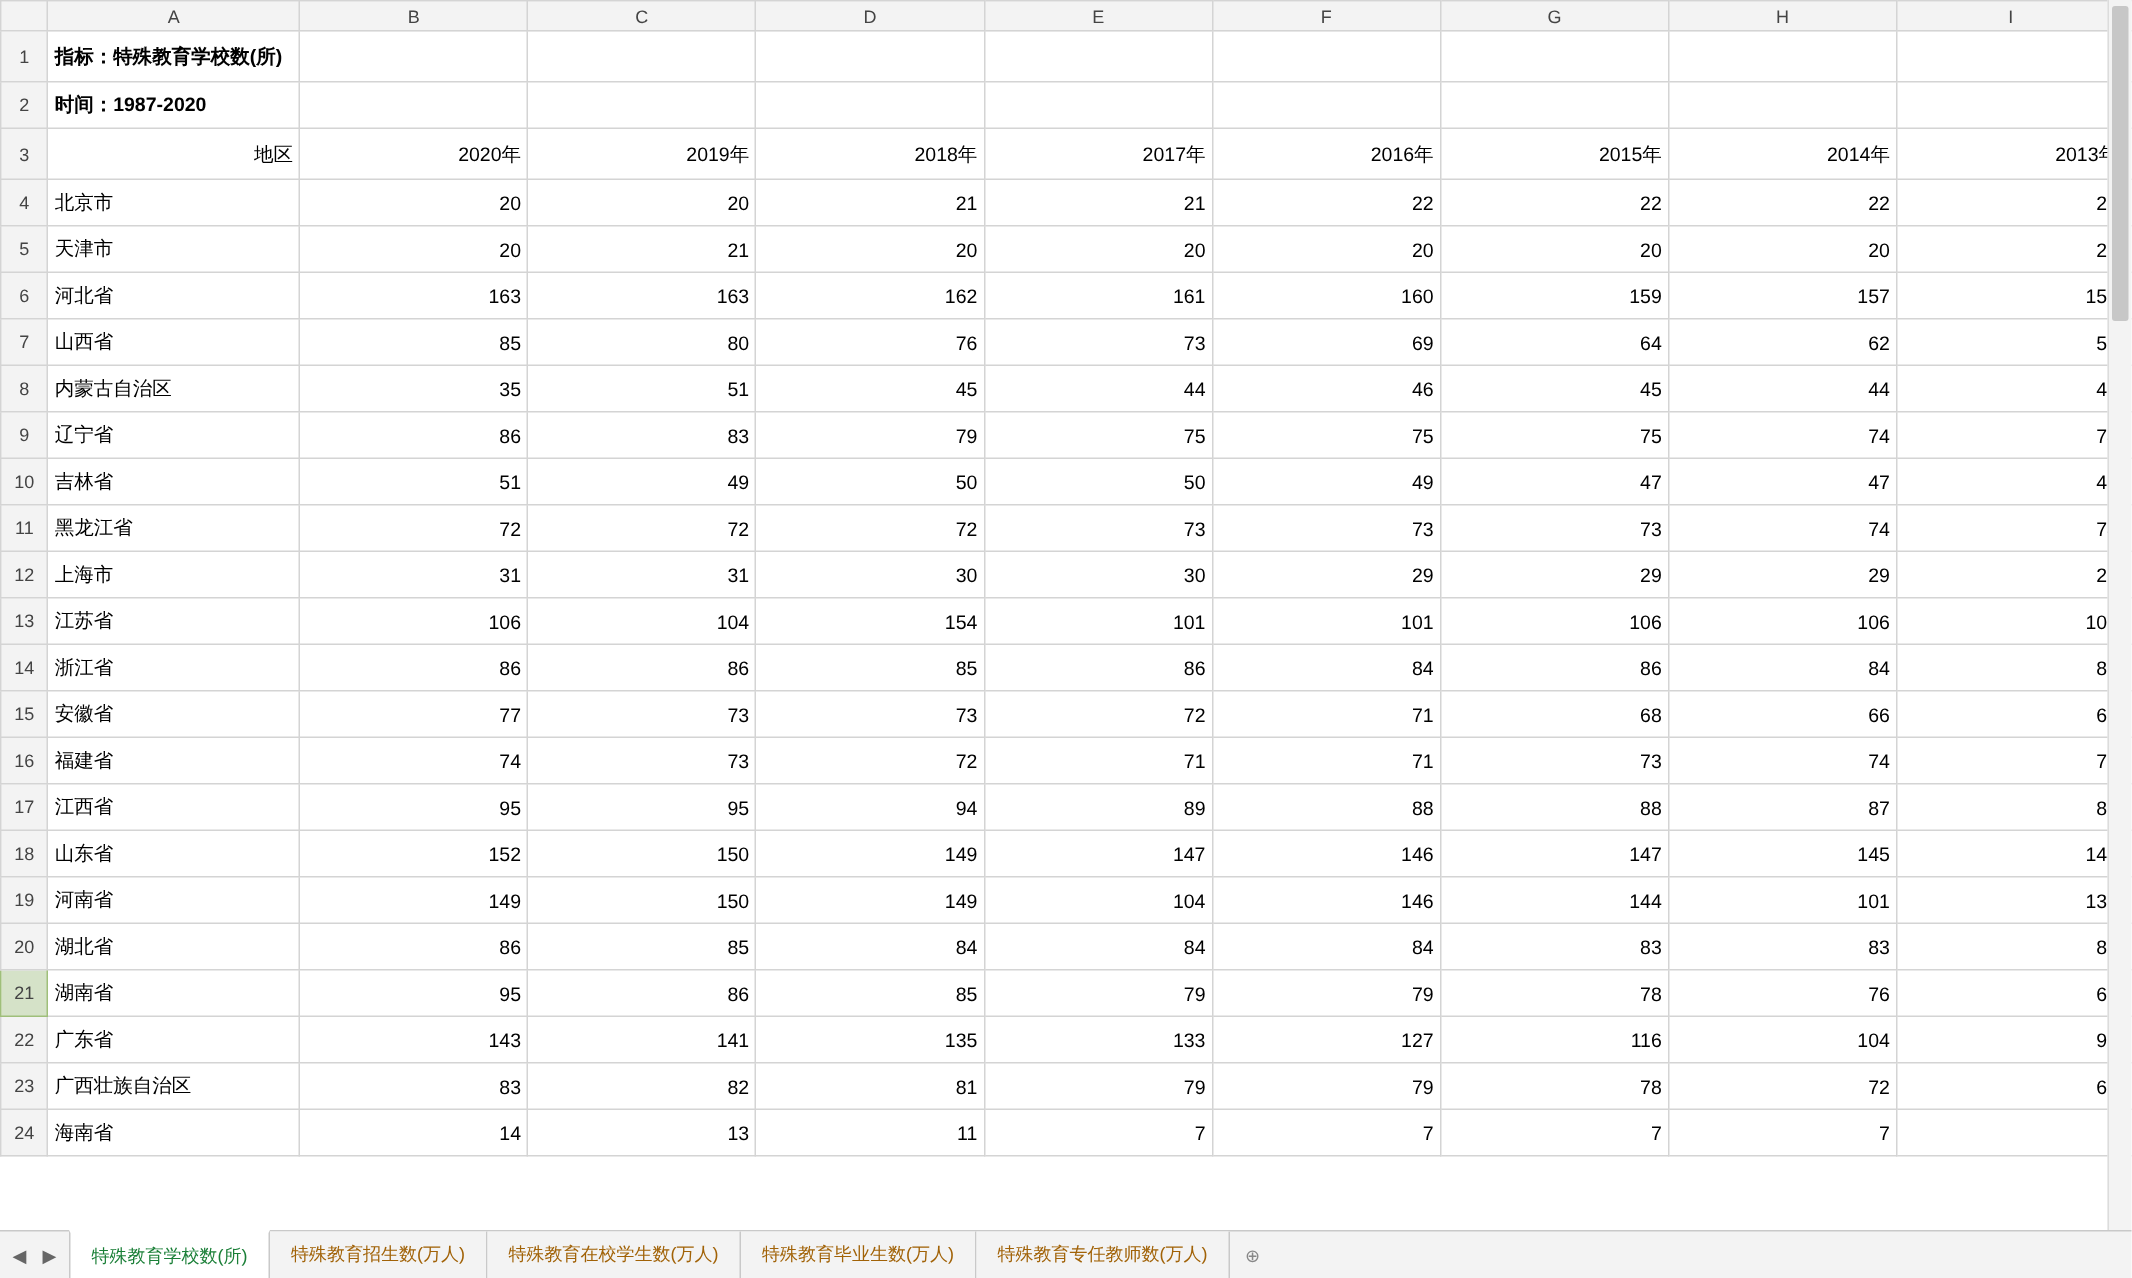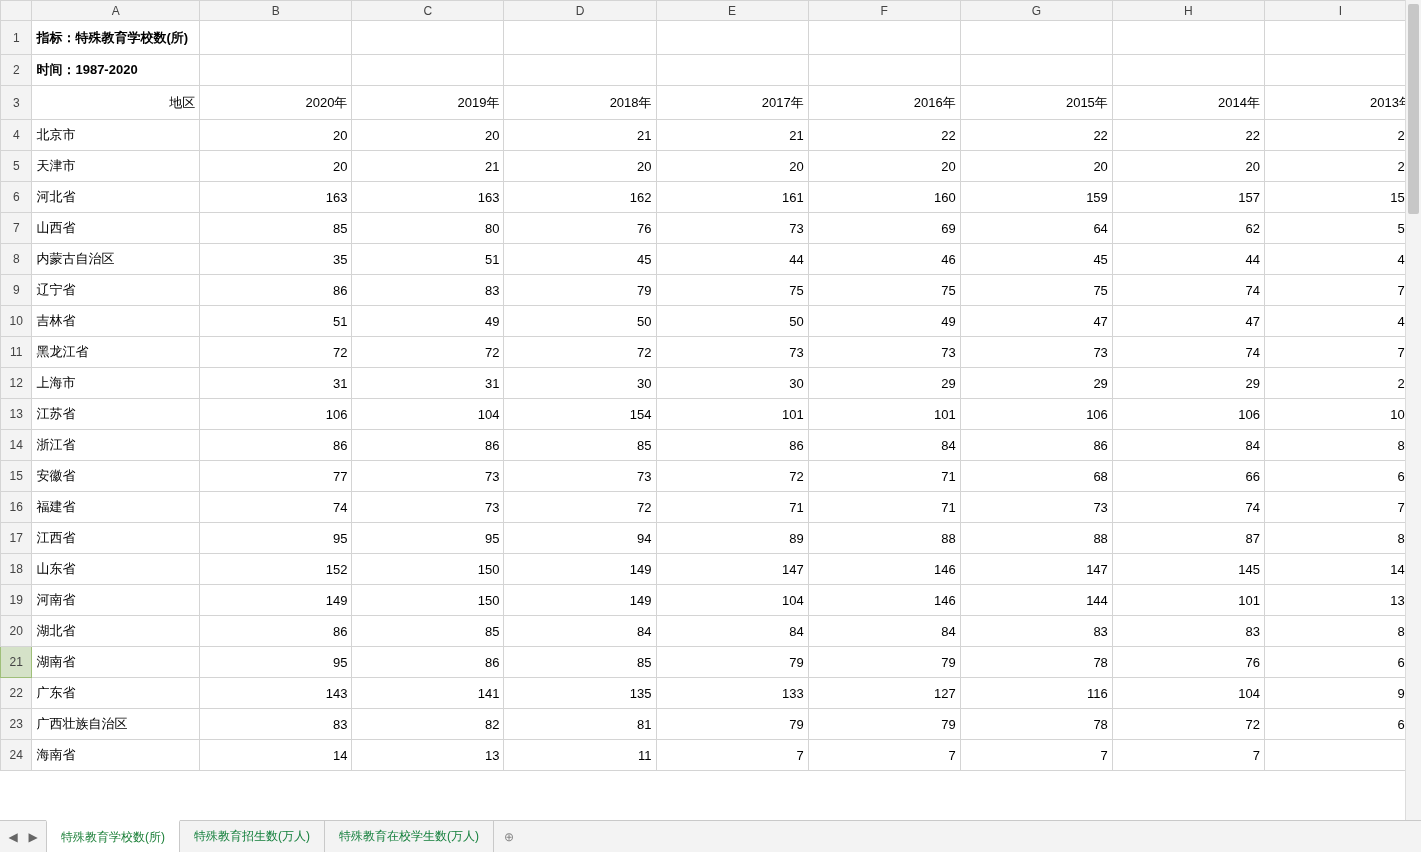--- a/index.html
+++ b/index.html
@@ -77,21 +77,21 @@
   .nav-btn {
     width: 14px; height: 14px;
     display:flex; align-items:center; justify-content:center;
     color:#666;
   }
   .tabs-list { display:flex; align-items:stretch;justify-content:center; }
   .tab {
     display:flex; align-items:center;
     padding: 0 14px;
     border-right: 1px solid #c9c9c9;
-    color:#15803d;
+    color:#a16207;
     background:#f3f3f3;
     cursor:pointer;
     white-space:nowrap;
   }
   .tab.active {
     background:#fff;
     color:#1a7f37;
     border-top: 2px solid #fff;
     margin-top:-1px;
     font-weight:500;
@@ -466,15 +466,17 @@
 
 <div class="tabs-bar">
   <div class="tabs-nav">
     <span class="nav-btn">◀</span>
     <span class="nav-btn">▶</span>
   </div>
   <div class="tabs-list" id="tabs-list">
       <div class="tab active">特殊教育学校数(所)</div>
       <div class="tab">特殊教育招生数(万人)</div>
       <div class="tab">特殊教育在校学生数(万人)</div>
+      <div class="tab">特殊教育毕业生数(万人)</div>
+      <div class="tab">特殊教育专任教师数(万人)</div>
     </div>
   <div class="add-tab">⊕</div>
 </div>
 
 </body></html>

